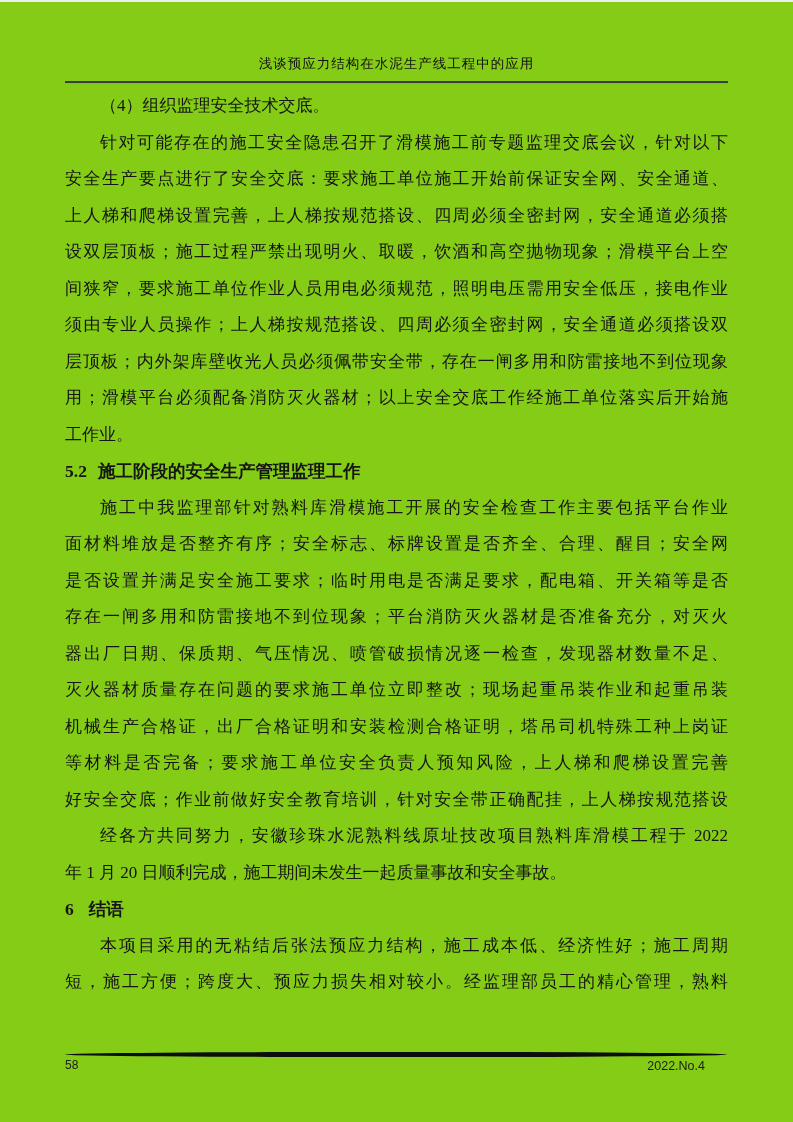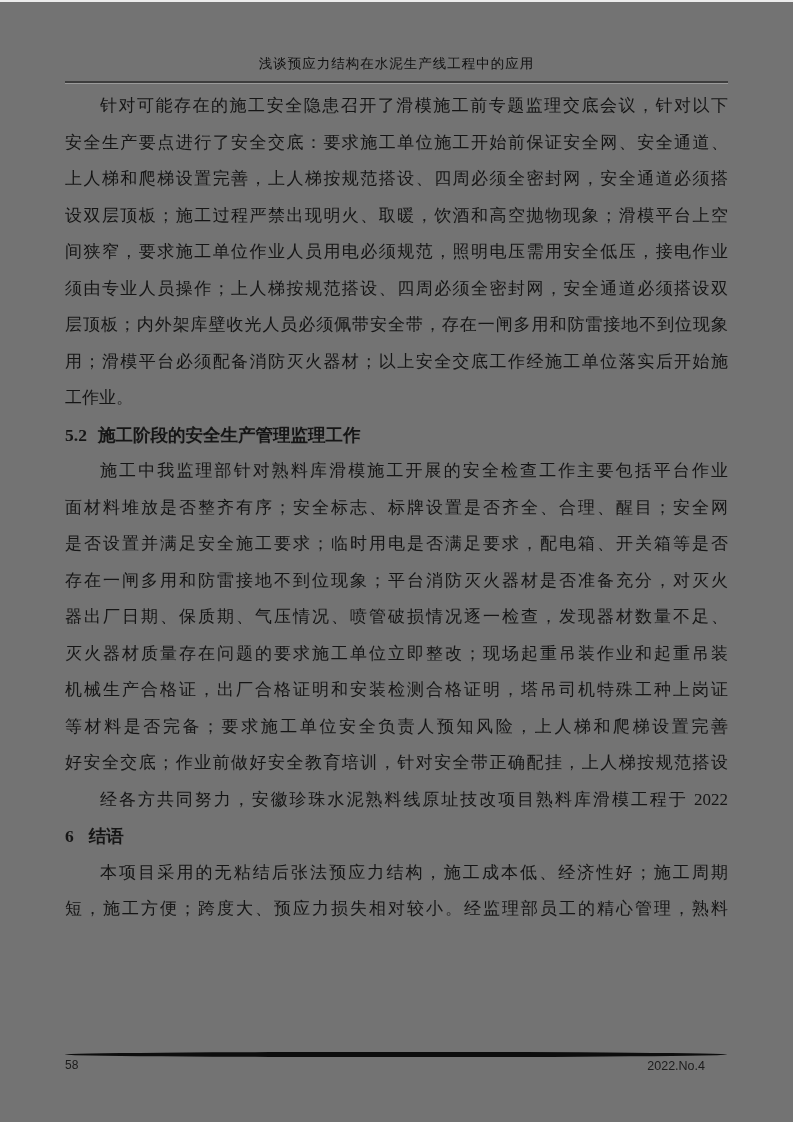--- a/index.html
+++ b/index.html
@@ -1,19 +1,19 @@
 <!DOCTYPE html>
 <html lang="zh"><head>
 <meta charset="utf-8">
 <style>
   html,body{margin:0;padding:0;background:#ffffff;}
   .page{
     position:relative;
     width:793px;height:1122px;
-    background:#737373;
+    background:#84cc16;
     box-sizing:border-box;
     border-top:2px solid #ececec;
     font-family:"Liberation Serif","DejaVu Serif",serif;
     color:#151515;
     overflow:hidden;
   }
   
   .hdr{padding-top:52px;text-align:center;}
   .hdr-title{
     font-size:13.5px;
@@ -82,20 +82,21 @@
 
 <div class="page">
 
   <div class="hdr">
     <div class="hdr-title">浅谈预应力结构在水泥生产线工程中的应用</div>
   </div>
   <div class="hdr-rule"></div>
 
   <div class="content">
 
+    <div class="ln ind last">（4）组织监理安全技术交底。</div>
 
     <div>
       <div class="ln ind">针对可能存在的施工安全隐患召开了滑模施工前专题监理交底会议，针对以下</div>
       <div class="ln">安全生产要点进行了安全交底：要求施工单位施工开始前保证安全网、安全通道、</div>
       <div class="ln">上人梯和爬梯设置完善，上人梯按规范搭设、四周必须全密封网，安全通道必须搭</div>
       <div class="ln">设双层顶板；施工过程严禁出现明火、取暖，饮酒和高空抛物现象；滑模平台上空</div>
       <div class="ln">间狭窄，要求施工单位作业人员用电必须规范，照明电压需用安全低压，接电作业</div>
       <div class="ln">须由专业人员操作；上人梯按规范搭设、四周必须全密封网，安全通道必须搭设双</div>
       <div class="ln">层顶板；内外架库壁收光人员必须佩带安全带，存在一闸多用和防雷接地不到位现象</div>
       <div class="ln">用；滑模平台必须配备消防灭火器材；以上安全交底工作经施工单位落实后开始施</div>
@@ -113,20 +114,21 @@
       <div class="ln">存在一闸多用和防雷接地不到位现象；平台消防灭火器材是否准备充分，对灭火</div>
       <div class="ln">器出厂日期、保质期、气压情况、喷管破损情况逐一检查，发现器材数量不足、</div>
       <div class="ln">灭火器材质量存在问题的要求施工单位立即整改；现场起重吊装作业和起重吊装</div>
       <div class="ln">机械生产合格证，出厂合格证明和安装检测合格证明，塔吊司机特殊工种上岗证</div>
       <div class="ln">等材料是否完备；要求施工单位安全负责人预知风险，上人梯和爬梯设置完善</div>
       <div class="ln">好安全交底；作业前做好安全教育培训，针对安全带正确配挂，上人梯按规范搭设</div>
     </div>
 
     <div>
       <div class="ln ind">经各方共同努力，安徽珍珠水泥熟料线原址技改项目熟料库滑模工程于 2022</div>
+      <div class="ln last">年 1 月 20 日顺利完成，施工期间未发生一起质量事故和安全事故。</div>
     </div>
 
     <div class="h">
       <span class="num wide">6</span><span>结语</span>
     </div>
 
     <div>
       <div class="ln ind">本项目采用的无粘结后张法预应力结构，施工成本低、经济性好；施工周期</div>
       <div class="ln">短，施工方便；跨度大、预应力损失相对较小。经监理部员工的精心管理，熟料</div>
     </div>

